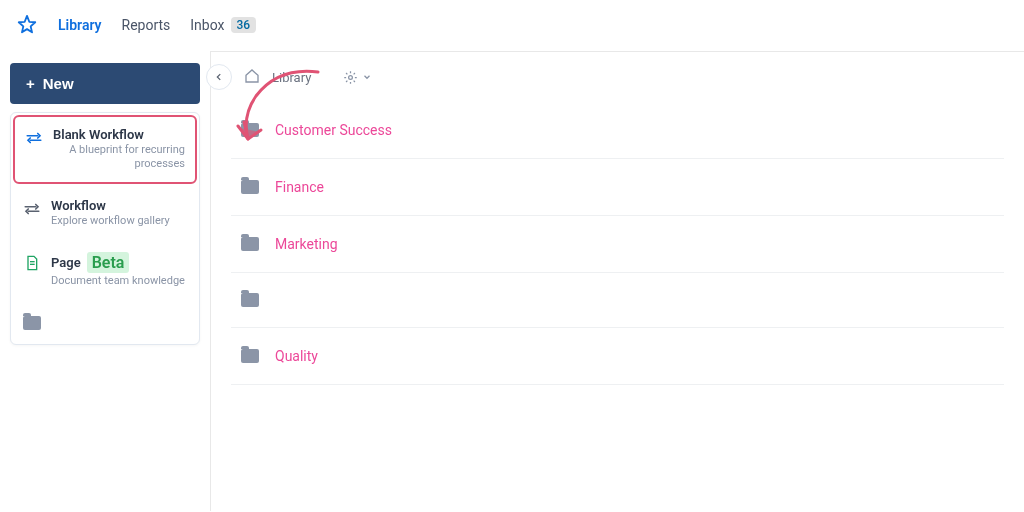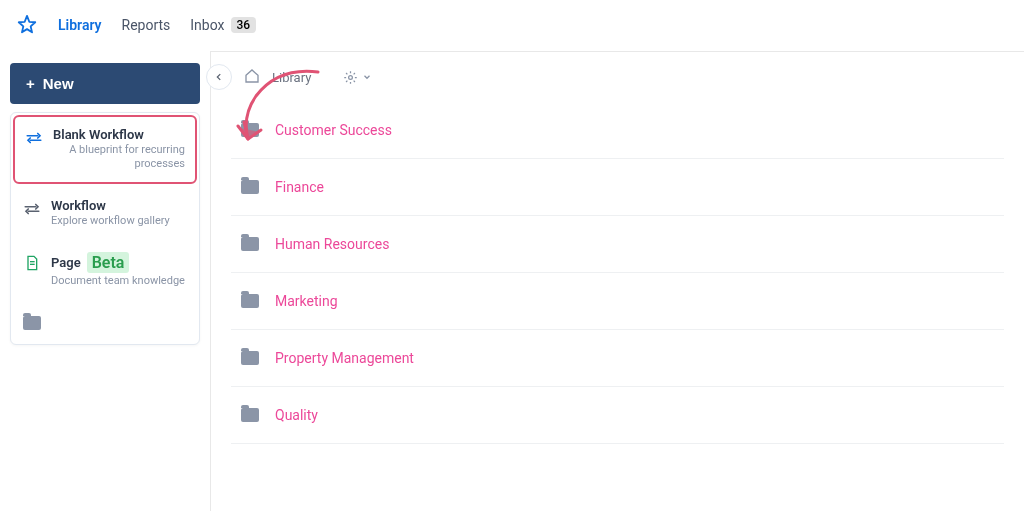--- a/index.html
+++ b/index.html
@@ -31,21 +31,21 @@
       display: flex;
       align-items: center;
       gap: 6px;
     }
     .nav-item.active {
       color: #0f6fde;
       font-weight: 600;
     }
     .badge {
       background: #e2e2e2;
-      color: #000000;
+      color: #0369a1;
       font-size: 12px;
       padding: 1px 6px;
       border-radius: 4px;
       font-weight: 500;
     }
     .layout {
       display: flex;
       height: calc(512px - 52px);
     }
     .sidebar {
@@ -301,29 +301,24 @@
       <div class="folder-row">
         <div class="folder-icon"></div>
         <span>Customer Success</span>
       </div>
       <div class="folder-row">
         <div class="folder-icon"></div>
         <span>Finance</span>
       </div>
       <div class="folder-row">
         <div class="folder-icon"></div>
-        <span>Human Resources</span>
-      </div>
-      <div class="folder-row">
-        <div class="folder-icon"></div>
         <span>Marketing</span>
       </div>
       <div class="folder-row">
         <div class="folder-icon"></div>
-        <span>Property Management</span>
       </div>
       <div class="folder-row">
         <div class="folder-icon"></div>
         <span>Quality</span>
       </div>
     </div>
   </main>
 </div>
 
 <svg class="annotation" width="130" height="100" viewBox="0 0 130 100">

